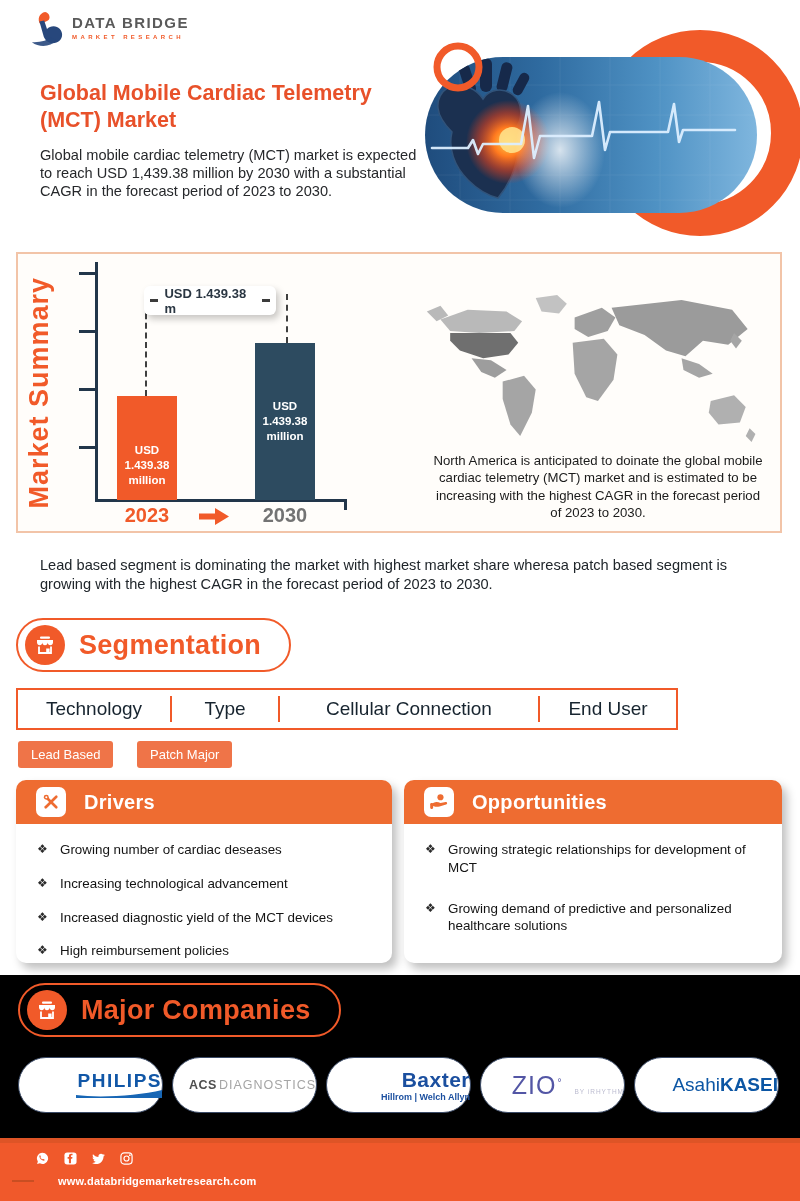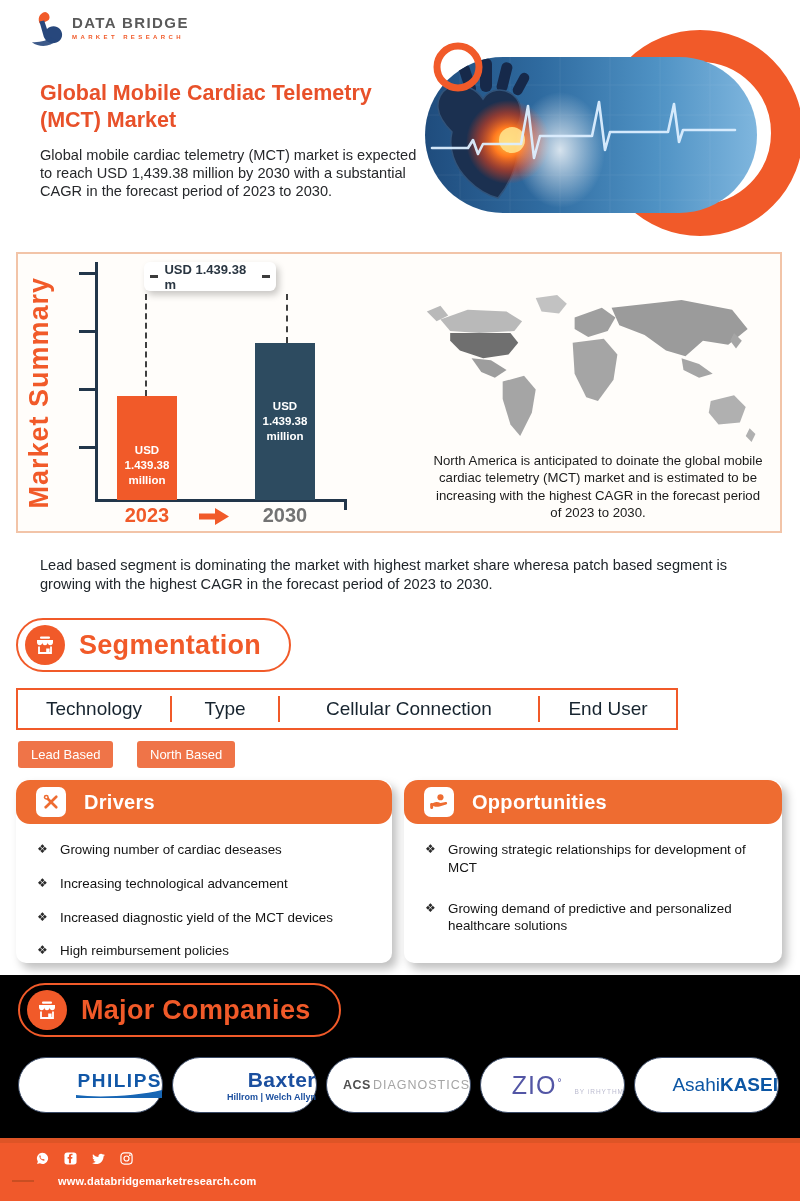--- a/index.html
+++ b/index.html
@@ -25,21 +25,21 @@
   .side-label span { writing-mode:vertical-rl; transform:rotate(180deg);
     font-size:27px; font-weight:bold; color:#f15a29; letter-spacing:1px; position:static; }
   .y-axis { left:77px; top:8px; width:3px; height:240px; background:#22364a; }
   .tick { left:61px; width:17px; height:3px; background:#22364a; }
   .x-axis { left:77px; top:245px; width:252px; height:3px; background:#22364a; }
   .x-end-tick { left:326px; top:245px; width:3px; height:11px; background:#22364a; }
   .bar { width:60px; display:flex; flex-direction:column; align-items:center; }
   .bar-2023 { left:99px; top:142px; height:104px; background:#f15a29; justify-content:flex-end; padding-bottom:12px; }
   .bar-2030 { left:237px; top:89px; height:157px; background:#2d4b60; justify-content:center; }
   .bar-label { position:static; font-size:11.5px; font-weight:bold; color:#fff; line-height:1.3; text-align:center; width:56px; }
-  .callout { left:126px; top:8px; width:132px; height:29px; background:#fff; border-radius:6px;
+  .callout { left:126px; top:32px; width:132px; height:29px; background:#fff; border-radius:6px;
     box-shadow:3px 4px 7px rgba(0,0,0,0.22); display:flex; align-items:center; justify-content:center; }
   .callout span { position:static; }
   .callout .val { font-size:13px; color:#2a3642; font-weight:bold; }
   .dash { width:9px; height:2.5px; background:#3c3c3c; margin:0 6px; }
   .dash-line { border-left:2.5px dashed #3f3f3f; width:0; }
   .dl-left { left:127px; top:40px; height:102px; }
   .dl-right { left:268px; top:40px; height:49px; }
   .year { top:250px; width:70px; text-align:center; font-size:20px; font-weight:bold; }
   .year-2023 { left:94px; color:#f15a29; }
   .year-2030 { left:232px; color:#737373; }
@@ -65,21 +65,21 @@
   .t1{width:152px;} .t2{width:106px;} .t3{width:258px;} .t4{flex:1;}
   .tab-divider { width:2px; height:26px; background:#f15a29; }
   .chip { position:absolute; top:741px; height:27px; line-height:27px; padding:0 13px;
     background:#ef7448; color:#fff; font-size:13px; border-radius:3px; }
   .chip1 { left:18px; } .chip2 { left:137px; }
   
   .card { position:absolute; top:780px; height:183px; border-radius:10px; overflow:hidden;
     box-shadow:5px 6px 10px rgba(0,0,0,0.25); background:#fff; }
   .card-drivers { left:16px; width:376px; }
   .card-opps { left:404px; width:378px; }
-  .card-header { height:44px; background:#ee6c31; display:flex; align-items:center; padding-left:20px; gap:18px;border-radius:14px; }
+  .card-header { height:44px; background:#ee6c31; display:flex; align-items:center; padding-left:20px; gap:18px; }
   .card-icon { width:30px; height:30px; background:#fff; border-radius:7px;
     display:flex; align-items:center; justify-content:center; }
   .card-title { font-size:20px; font-weight:bold; color:#fff; letter-spacing:.3px; }
   .card-body { padding:17px 14px 0 14px; }
   .b-row { display:flex; align-items:flex-start; margin-bottom:16px; }
   .card-opps .b-row { margin-bottom:23px; }
   .b-icon { flex:0 0 30px; font-size:12px; color:#2b2b2b; line-height:17px; padding-left:7px; }
   .b-text { font-size:13.4px; color:#141414; line-height:1.33; }
   
   .companies { position:absolute; left:0; top:975px; width:800px; height:163px; background:#000000; }
@@ -239,21 +239,21 @@
   <div class="tab t1">Technology</div>
   <div class="tab-divider"></div>
   <div class="tab t2">Type</div>
   <div class="tab-divider"></div>
   <div class="tab t3">Cellular Connection</div>
   <div class="tab-divider"></div>
   <div class="tab t4">End User</div>
 </div>
 
 <div class="chip chip1">Lead Based</div>
-<div class="chip chip2">North Based</div>
+<div class="chip chip2">Patch Major</div>
 
 <section class="card card-drivers">
   <div class="card-header">
     <span class="card-icon">
       <svg width="22" height="22" viewBox="0 0 30 30" fill="#ee6c31">
         <rect x="13.2" y="3" width="3.6" height="24" rx="1.8" transform="rotate(45 15 15)"></rect>
         <rect x="13.2" y="3" width="3.6" height="24" rx="1.8" transform="rotate(-45 15 15)"></rect>
         <circle cx="8.6" cy="8.6" r="3.4"></circle>
           <circle cx="8.6" cy="8.6" r="1.4" fill="#fff"></circle>
       </svg>
@@ -316,28 +316,28 @@
     <span class="pill-title">Major Companies</span>
   </div>
   <div class="logo-row">
     <div class="logo-pill">
       <span class="ph-text">PHILIPS</span>
       <svg width="86" height="9" viewBox="0 0 86 9">
         <path d="M0,8 L86,8 L86,0 C62,6 22,8 0,5 z" fill="#1766b5"></path>
       </svg>
     </div>
     <div class="logo-pill">
-      <span class="bx-text">Baxter</span>
-      <span class="bx-sub">Hillrom | Welch Allyn</span>
-    </div>
-    <div class="logo-pill">
       <span class="acs-row">
         <span class="acs-b">ACS</span>
         <span class="acs-l">DIAGNOSTICS</span>
       </span>
+    </div>
+    <div class="logo-pill">
+      <span class="bx-text">Baxter</span>
+      <span class="bx-sub">Hillrom | Welch Allyn</span>
     </div>
     <div class="logo-pill">
       <span class="zio-row">
         <span class="zio-t">ZIO</span>
         <span class="zio-mark">°</span>
         <span class="zio-sub">BY iRHYTHM</span>
       </span>
     </div>
     <div class="logo-pill">
       <span class="as-row">

